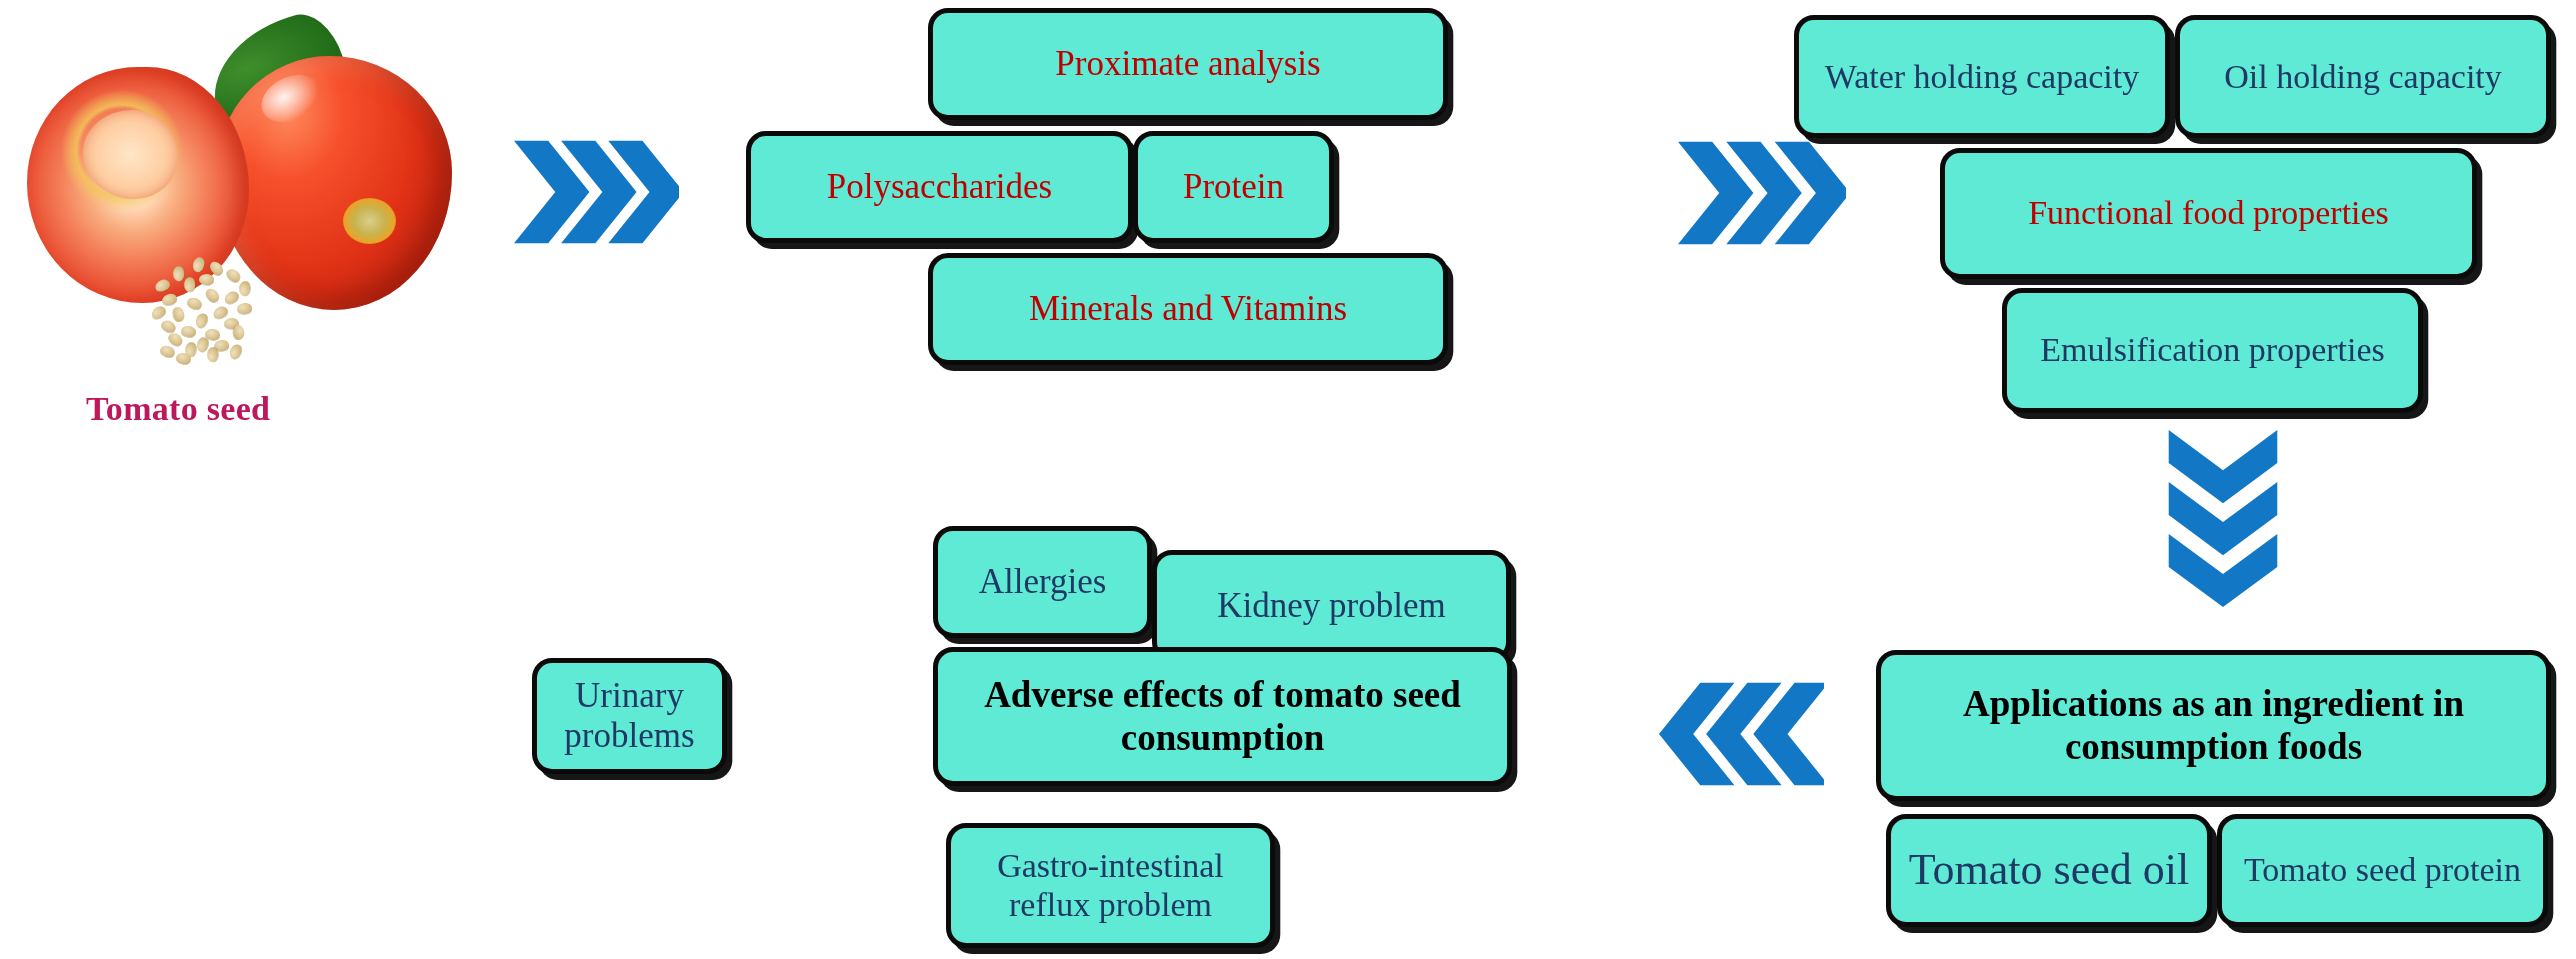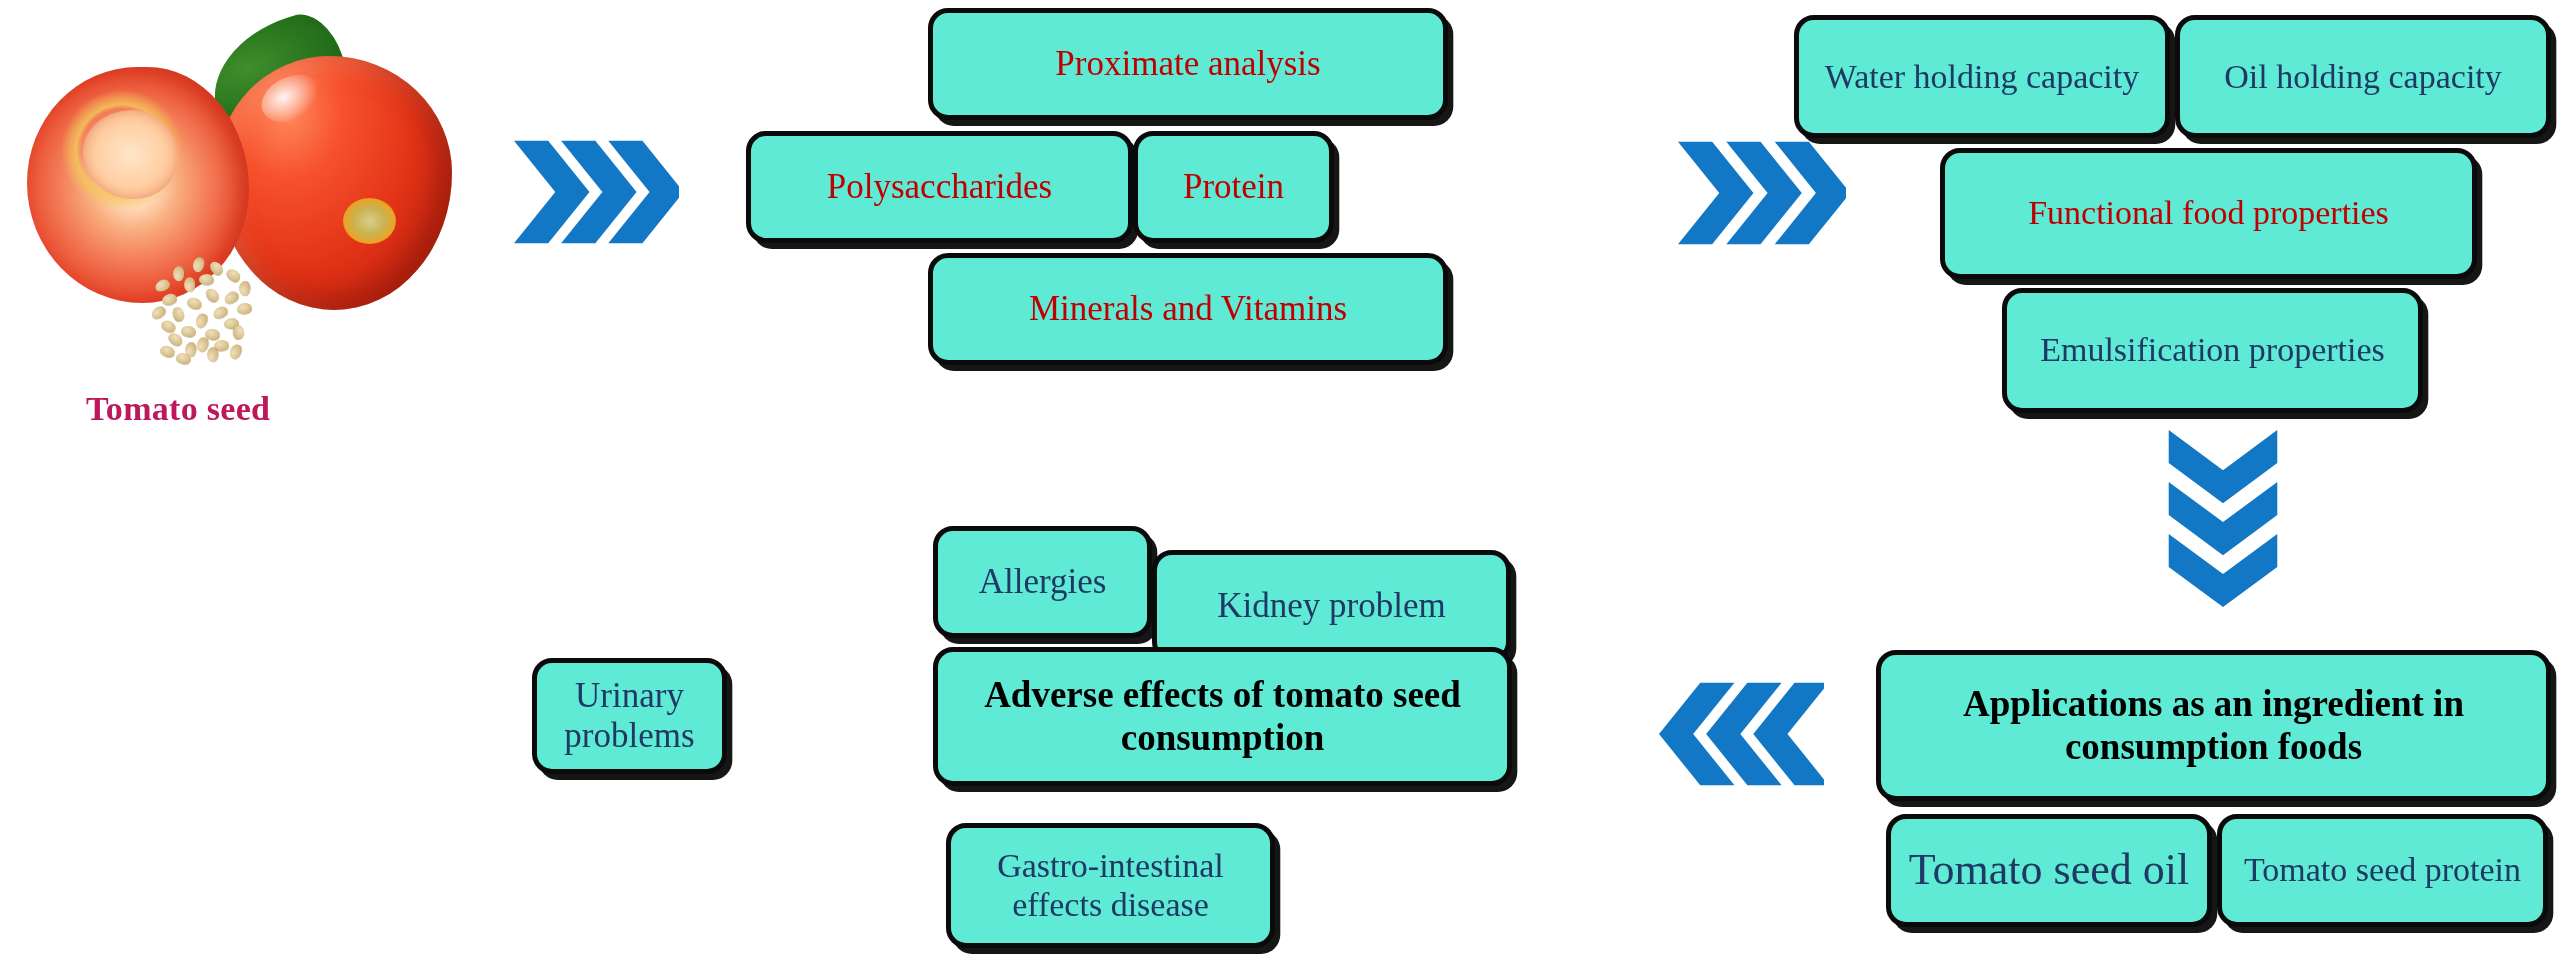--- a/index.html
+++ b/index.html
@@ -203,17 +203,17 @@
 
   <div class="box" style="left:532px;top:658px;width:195px;height:116px;font-size:35px;">
     <span class="txt navy">Urinary problems</span>
   </div>
 
   <div class="box" style="left:933px;top:647px;width:579px;height:139px;font-size:37px;">
     <span class="txt black">Adverse effects of tomato seed consumption</span>
   </div>
 
   <div class="box" style="left:946px;top:823px;width:329px;height:125px;font-size:34px;">
-    <span class="txt navy">Gastro-intestinal effects disease</span>
+    <span class="txt navy">Gastro-intestinal reflux problem</span>
   </div>
 
 </div>
 
 
 </body></html>

